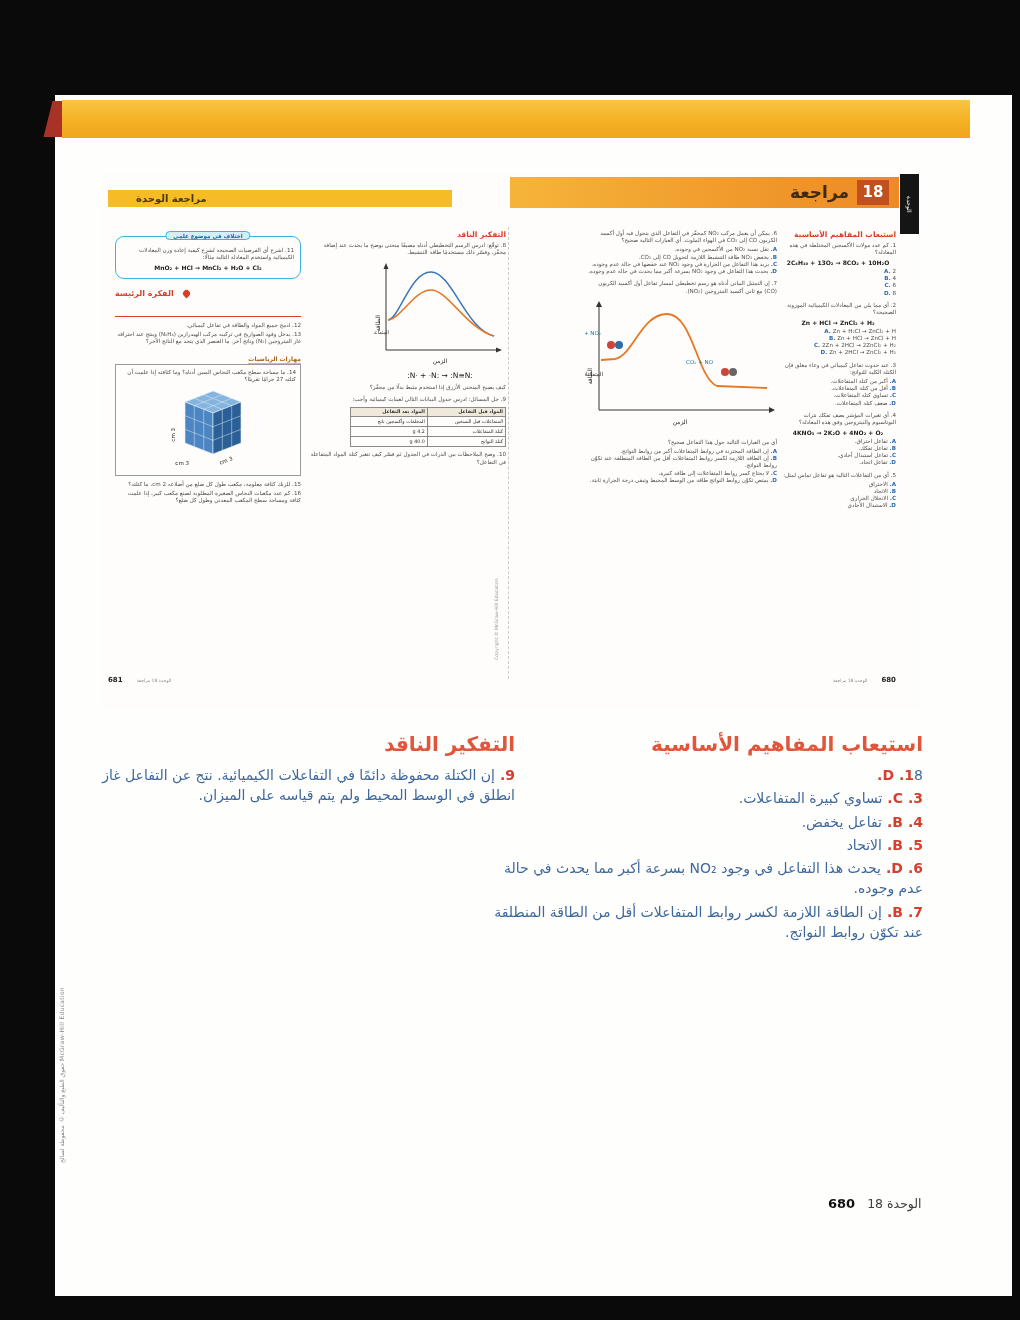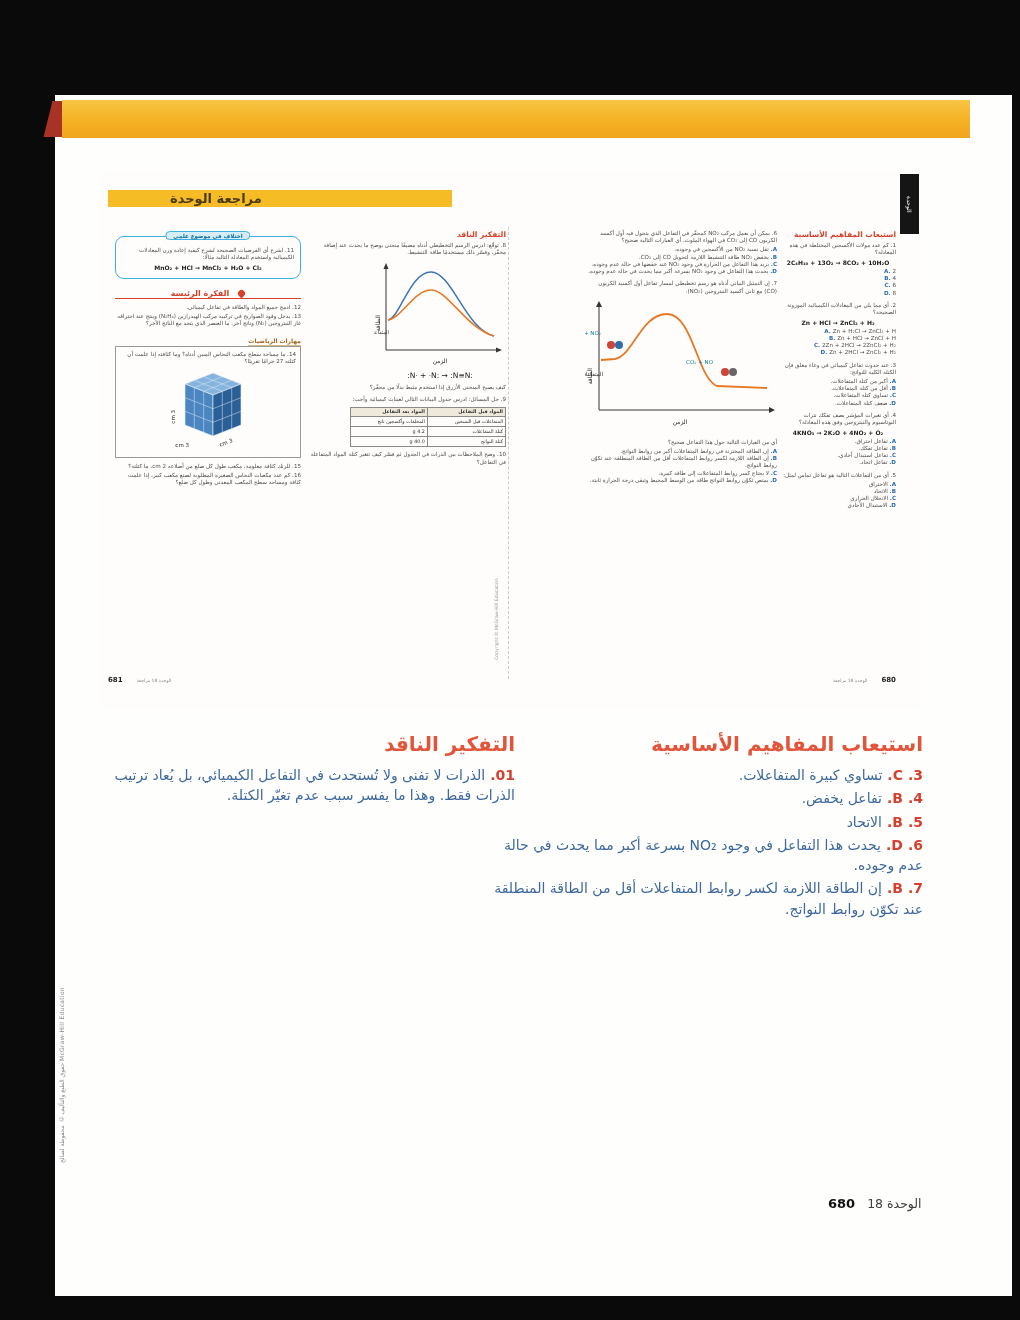--- a/index.html
+++ b/index.html
@@ -28,21 +28,21 @@
   .scan .rtl { direction:rtl; text-align:right; }
   .t  { font-size:5.6px; line-height:1.32; color:#4c4c4c; margin-bottom:1.5px; }
   .eq { direction:ltr; text-align:center; font-size:6px; font-weight:bold; color:#222; margin:2px 0; }
   .opt { font-size:5.6px; line-height:1.3; color:#4c4c4c; }
   .opt::first-letter { color:#2B6CB5; font-weight:bold; }
   .opt.ltr { direction:ltr; text-align:right; }
   .qgap { margin-top:5px; }
   .sc-redh { font-size:7.5px; font-weight:bold; color:#D8402A; margin-bottom:3px; }
 
   .sc-band-left { position:absolute; left:8px; top:18px; width:344px; height:17px; background:#F6BC26; }
-  .sc-left-label { display:block; padding-left:62px; font-size:13px; font-weight:bold; color:#4a3a10; line-height:17px; }
+  .sc-left-label { display:block; padding-left:28px; font-size:10px; font-weight:bold; color:#4a3a10; line-height:17px; }
   .sc-band-right { position:absolute; left:410px; top:5px; width:389px; height:31px;
     background:linear-gradient(90deg,#F6B43A 0%,#F09A2C 60%,#ED8A26 100%); }
   .sc-title { position:absolute; right:50px; top:5px; font-size:17px; font-weight:bold; color:#3F2A12; }
   .sc-unitnum { position:absolute; right:10px; top:3px; width:32px; height:25px; background:#C0511F; color:#fff;
     font-size:15px; font-weight:bold; text-align:center; line-height:25px; }
   .sc-unit-tab { position:absolute; left:800px; top:2px; width:19px; height:60px; background:#151515; color:#fff;
     display:flex; align-items:center; justify-content:center; }
   .sc-unit-tab span { writing-mode:vertical-rl; font-size:6px; letter-spacing:1px; }
   .sc-fold { position:absolute; left:408px; top:55px; height:452px; width:0; border-left:1px dashed #cfcac2; }
   .sc-copy1 { position:absolute; left:394px; top:488px; font-size:4.6px; color:#9a958d; white-space:nowrap;
@@ -56,22 +56,22 @@
   .sc-graph { display:block; margin:3px 0; }
   .lewis { direction:ltr; text-align:center; width:132px; font-size:7.5px; font-weight:normal; color:#1a1a1a; margin:2px 0 4px; }
 
   .sc-table { width:156px; border-collapse:collapse; margin:3px 0 4px; }
   .sc-table td { border:0.6px solid #8a8a8a; font-size:4.8px; line-height:1.25; padding:1.5px 2px; color:#333; vertical-align:top; }
   .sc-table tr.hd td { font-weight:bold; background:#efe9dc; }
 
   .diff-box { position:relative; margin-top:6px; border:1.5px solid #3FB0E0; border-radius:9px; padding:10px 6px 5px; }
   .diff-tab { position:absolute; top:-6px; left:50%; transform:translateX(-50%); background:#D6EEF9; border:1px solid #3FB0E0;
     border-radius:7px; padding:0.5px 7px; font-size:5.6px; font-weight:bold; color:#0F6E9E; white-space:nowrap; }
-  .main-idea { margin-top:10px; border-bottom:1.2px solid #D8402A; padding-bottom:0;
-    display:flex; justify-content:center; align-items:center; gap:9px; direction:rtl; }
+  .main-idea { margin-top:10px; border-bottom:1.2px solid #D8402A; padding-bottom:18px;
+    display:flex; justify-content:flex-end; align-items:center; gap:9px; direction:rtl; }
   .pin { width:7px; height:7px; border-radius:50% 50% 50% 0; background:#D8402A; transform:rotate(-45deg); flex:0 0 auto; }
   .main-idea-text { font-size:8px; font-weight:bold; color:#D8402A; }
   .math-tab { margin-top:8px; font-size:6px; font-weight:bold; color:#A8651C; text-align:right; border-bottom:1px solid #d8b98a;
     display:inline-block; float:right; padding-bottom:1px; }
   .math-box { clear:both; border:1px solid #999; padding:4px; margin-top:2px; }
 
   .sc-foot { position:absolute; top:504px; display:flex; align-items:baseline; gap:14px; }
   .sc-foot .num { font-size:7px; font-weight:bold; color:#222; }
   .sc-foot .lab { font-size:4.5px; color:#888; }
   .sc-foot.fl { left:8px; width:150px; }
@@ -103,20 +103,24 @@
   <div class="frame right"></div>
 
   <div class="paper">
     <div class="band-tip"></div>
     <div class="yellow-band"></div>
 
     <div class="scan">
 
       <div class="sc-band-left">
         <span class="sc-left-label">مراجعة الوحدة</span>
+      </div>
+      <div class="sc-band-right">
+        <span class="sc-title">مراجعة</span>
+        <span class="sc-unitnum">18</span>
       </div>
       <div class="sc-unit-tab">
         <span>الوحدة</span>
       </div>
       <div class="sc-fold"></div>
       <div class="sc-copy1">Copyright © McGraw-Hill Education</div>
 
       <div class="colA rtl">
         <div class="sc-redh">استيعاب المفاهيم الأساسية</div>
         <div class="t">1. كم عدد مولات الأكسجين المختلطة في هذه المعادلة؟</div>
@@ -273,40 +277,43 @@
       </div>
       <div class="sc-foot fr">
         <span class="lab">الوحدة 18 مراجعة</span>
         <span class="num">680</span>
       </div>
     </div>
 
     <div class="ans-col ans-right">
       <div class="ans-heading">استيعاب المفاهيم الأساسية</div>
       <div class="ans-item">
+        <span class="ans-num">1.</span><span class="ans-letter">D.</span><span class="ans-text">8</span>
+      </div>
+      <div class="ans-item">
         <span class="ans-num">3.</span><span class="ans-letter">C.</span><span class="ans-text">تساوي كبيرة المتفاعلات.</span>
       </div>
       <div class="ans-item">
         <span class="ans-num">4.</span><span class="ans-letter">B.</span><span class="ans-text">تفاعل يخفض.</span>
       </div>
       <div class="ans-item">
         <span class="ans-num">5.</span><span class="ans-letter">B.</span><span class="ans-text">الاتحاد</span>
       </div>
       <div class="ans-item">
         <span class="ans-num">6.</span><span class="ans-letter">D.</span><span class="ans-text">يحدث هذا التفاعل في وجود NO₂ بسرعة أكبر مما يحدث في حالة عدم وجوده.</span>
       </div>
       <div class="ans-item">
         <span class="ans-num">7.</span><span class="ans-letter">B.</span><span class="ans-text">إن الطاقة اللازمة لكسر روابط المتفاعلات أقل من الطاقة المنطلقة عند تكوّن روابط النواتج.</span>
       </div>
     </div>
 
     <div class="ans-col ans-left">
       <div class="ans-heading">التفكير الناقد</div>
       <div class="ans-item">
-        <span class="ans-num">10.</span><span class="ans-text">الذرات لا تفنى ولا تُستحدث في التفاعل الكيميائي، بل يُعاد ترتيب الذرات فقط. وهذا ما يفسر سبب عدم تغيّر الكتلة.</span>
+        <span class="ans-num">9.</span><span class="ans-text">إن الكتلة محفوظة دائمًا في التفاعلات الكيميائية. نتج عن التفاعل غاز انطلق في الوسط المحيط ولم يتم قياسه على الميزان.</span>
       </div>
     </div>
 
     <div class="page-footer">
       <span class="pf-label">الوحدة 18</span>
       <span class="pf-num">680</span>
     </div>
 
     <div class="side-copy">حقوق الطبع والتأليف © محفوظة لصالح McGraw-Hill Education</div>
   </div>

